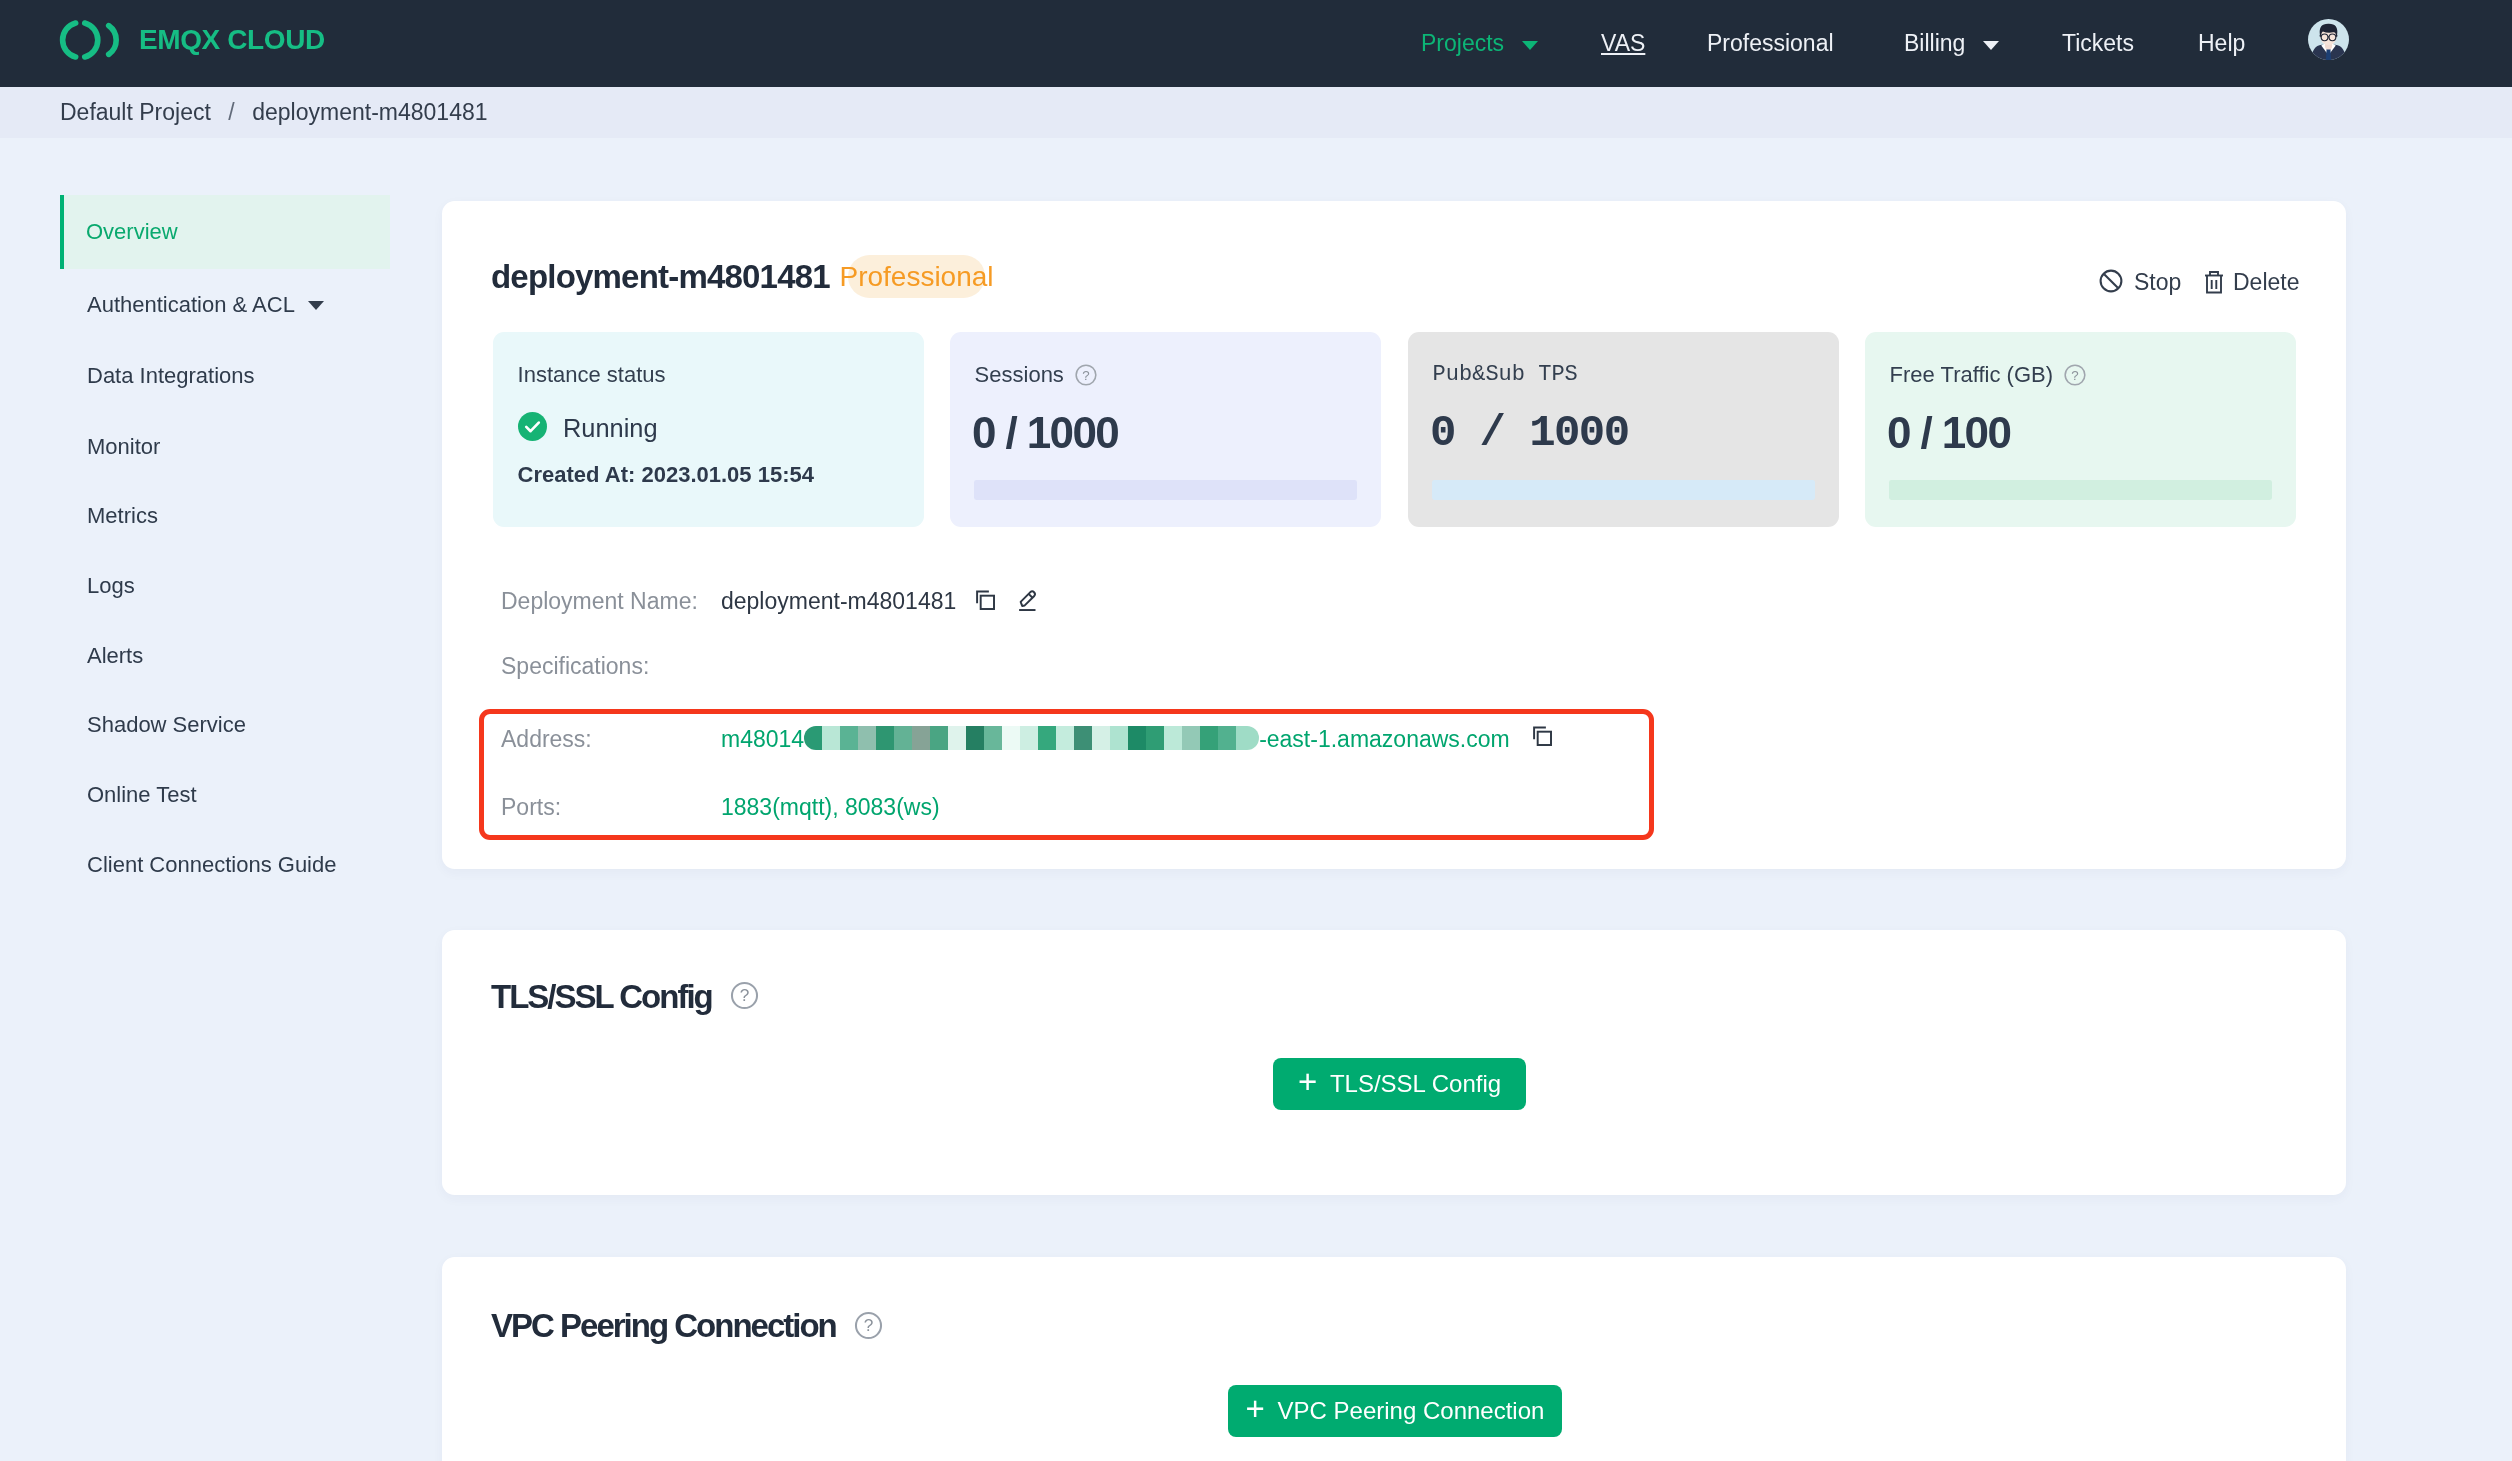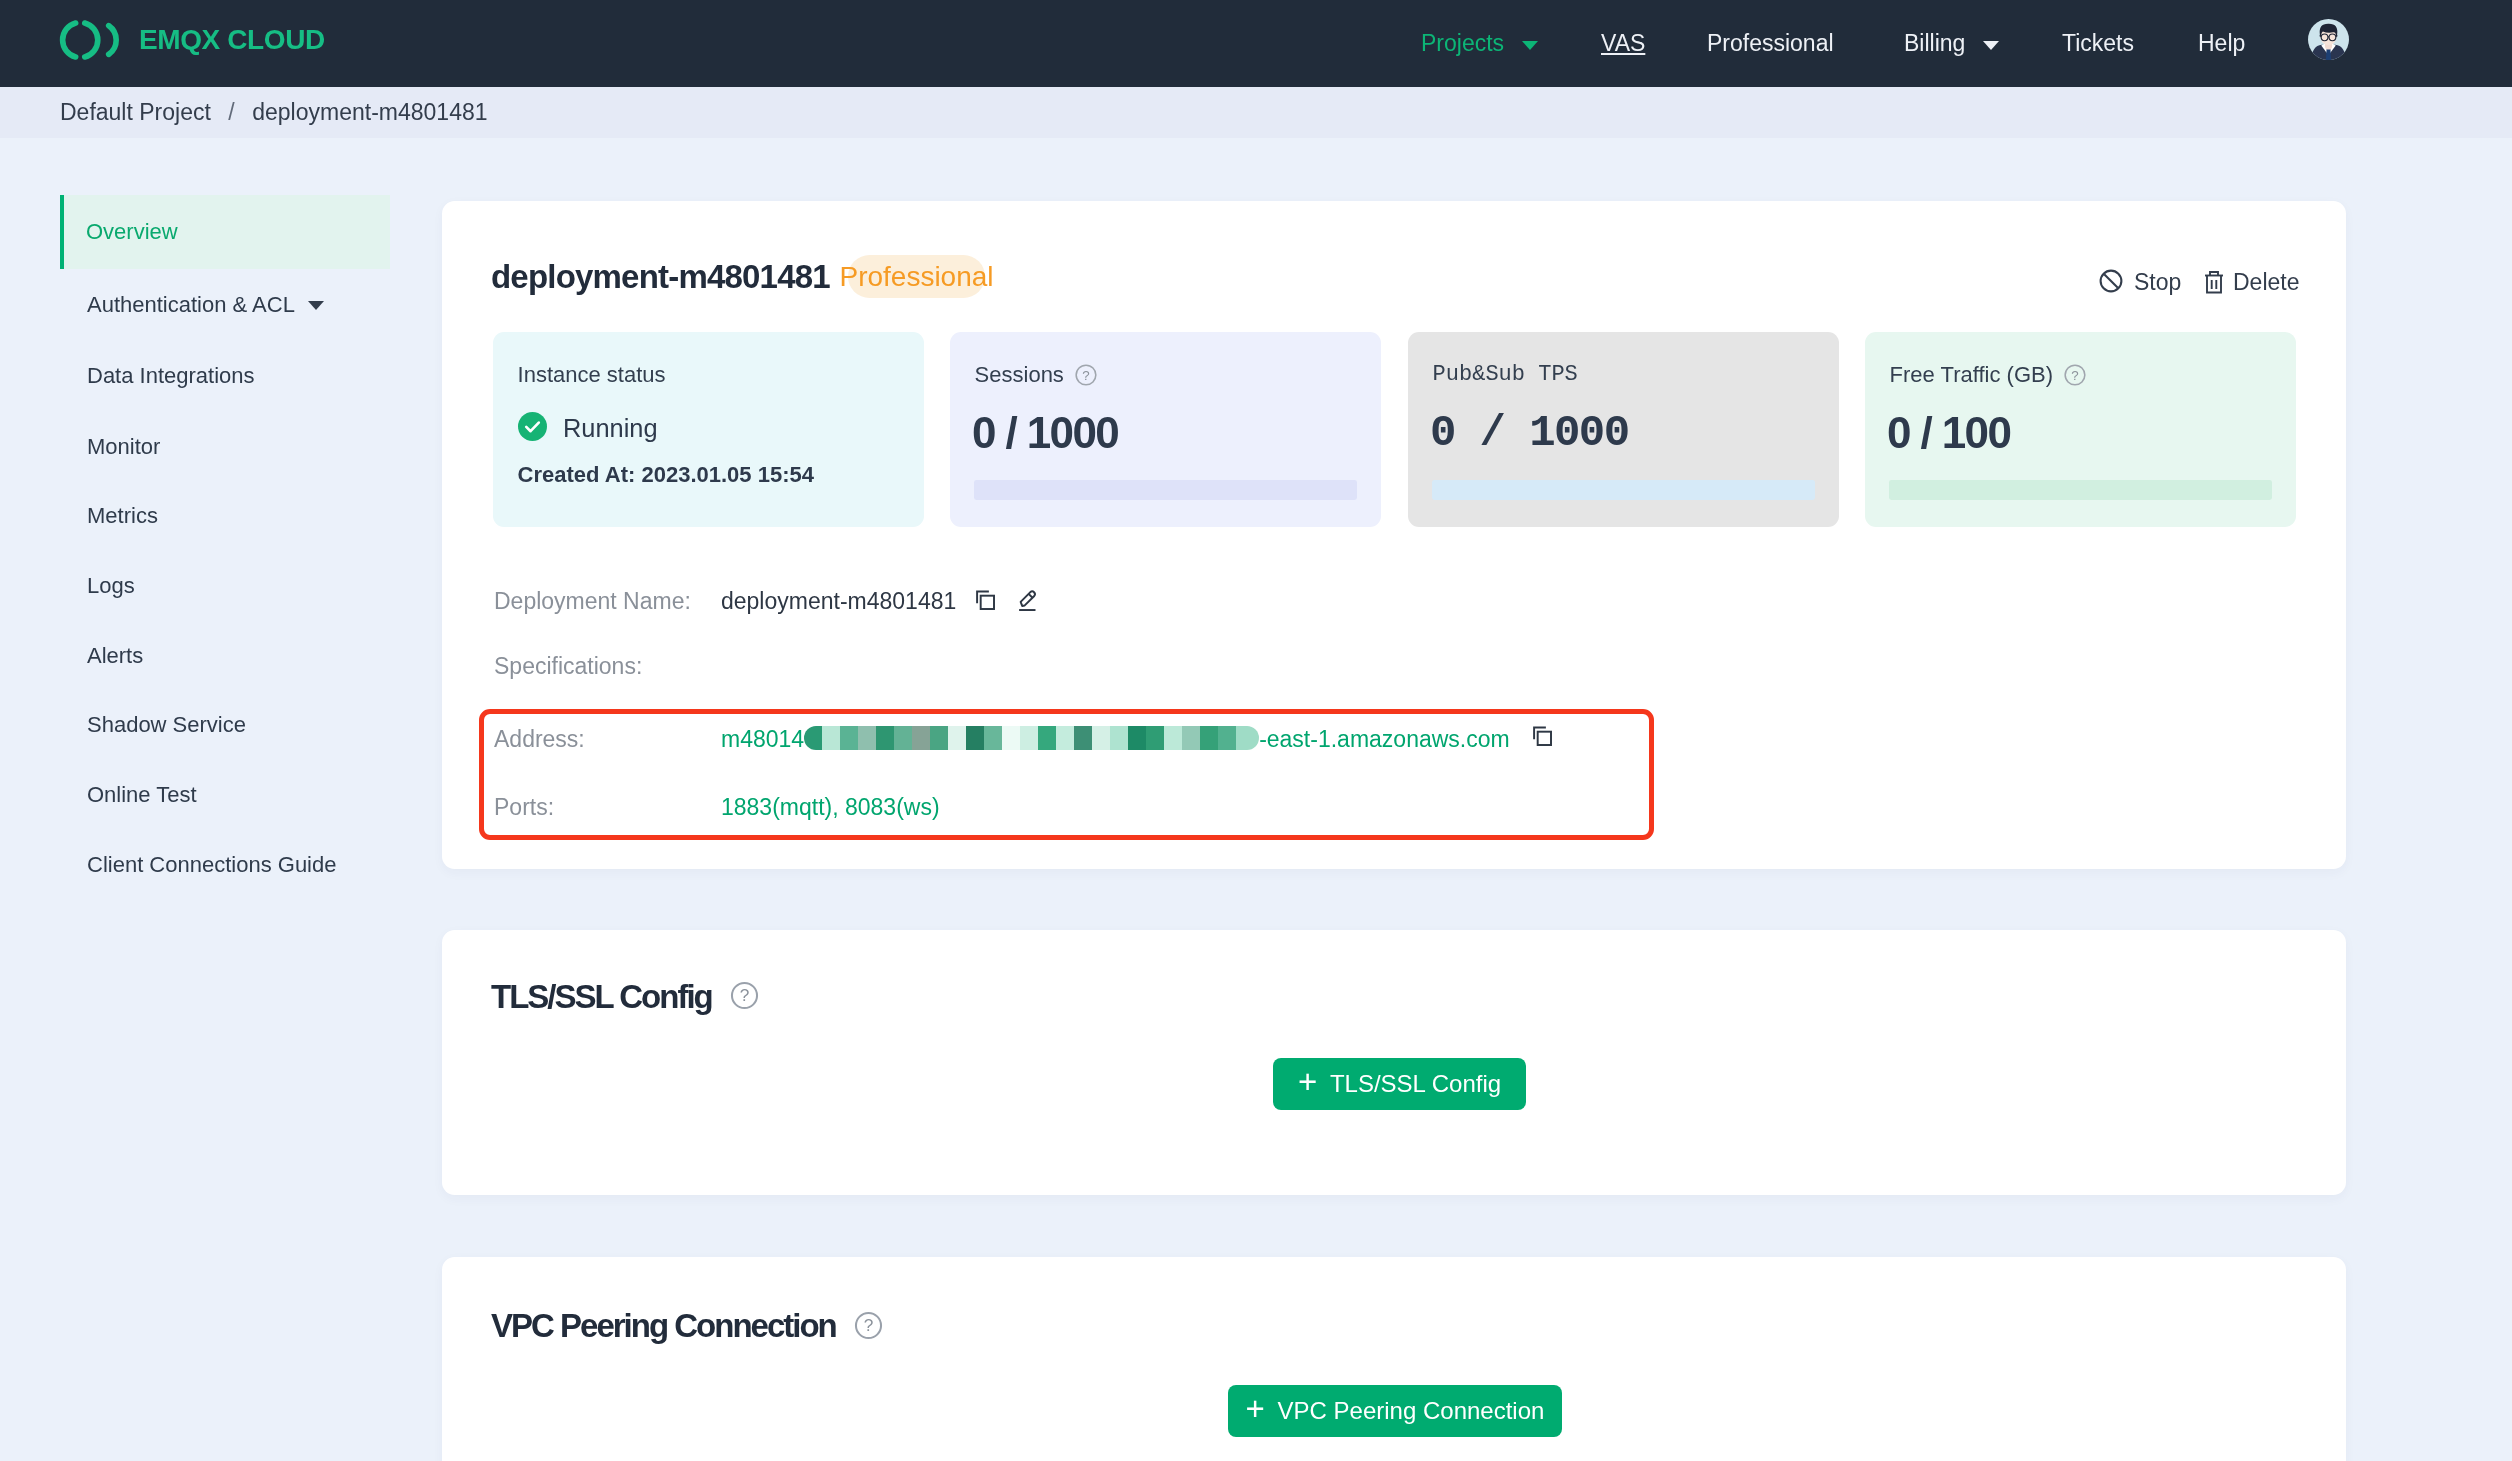--- a/index.html
+++ b/index.html
@@ -34,21 +34,21 @@
 .h1 { position:absolute; left:49px; top:57px; font-size:33px; font-weight:bold; color:#222c3b; line-height:38px; letter-spacing:-0.8px; }
 .badge { position:absolute; left:406px; top:54px; width:137px; height:43px; background:#fcefdb; border-radius:21.5px; display:flex; align-items:center; justify-content:center; font-size:28px; color:#f69b24; }
 .topop { position:absolute; top:68px; font-size:23px; color:#333d4c; line-height:27px; }
 
 .stat { position:absolute; top:131px; width:431px; height:195px; border-radius:11px; }
 .stat .lbl { position:absolute; left:24.6px; top:30px; font-size:22px; color:#333f4f; display:flex; align-items:center; }
 .stat .big { position:absolute; left:22px; top:79px; font-size:44px; font-weight:bold; color:#2e3a4c; letter-spacing:-1.6px; line-height:44px; }
 .stat .bar { position:absolute; left:24px; right:24px; top:148px; height:20px; border-radius:2.4px; }
 .qicon { display:inline-block; margin-left:11px; }
 
-.ilabel { position:absolute; left:52px; font-size:23px; color:#8a9099; line-height:29px;text-align:right; }
+.ilabel { position:absolute; left:59px; font-size:23px; color:#8a9099; line-height:29px;text-align:right; }
 .ivalue { position:absolute; left:279px; font-size:23px; color:#2e3744; line-height:29px; }
 .green { color:#00a56e; }
 .redbox { position:absolute; left:37px; top:508px; width:1175px; height:131px; border:5.6px solid #f5371c; border-radius:11px; }
 
 .h2 { position:absolute; left:49px; font-size:33px; font-weight:bold; color:#222c3b; line-height:37px; letter-spacing:-2px; }
 .btn { position:absolute; background:#00ab70; border-radius:8px; color:#fff; font-size:24px; display:flex; align-items:center; justify-content:center; }
 .btn .plus { font-size:33px; font-weight:300; margin-right:12.7px; margin-top:-4px; }
 
 .mosaic { display:inline-block; height:24px; vertical-align:-3.2px; white-space:nowrap; font-size:0; }
 .mosaic i { display:inline-block; height:24px; }

